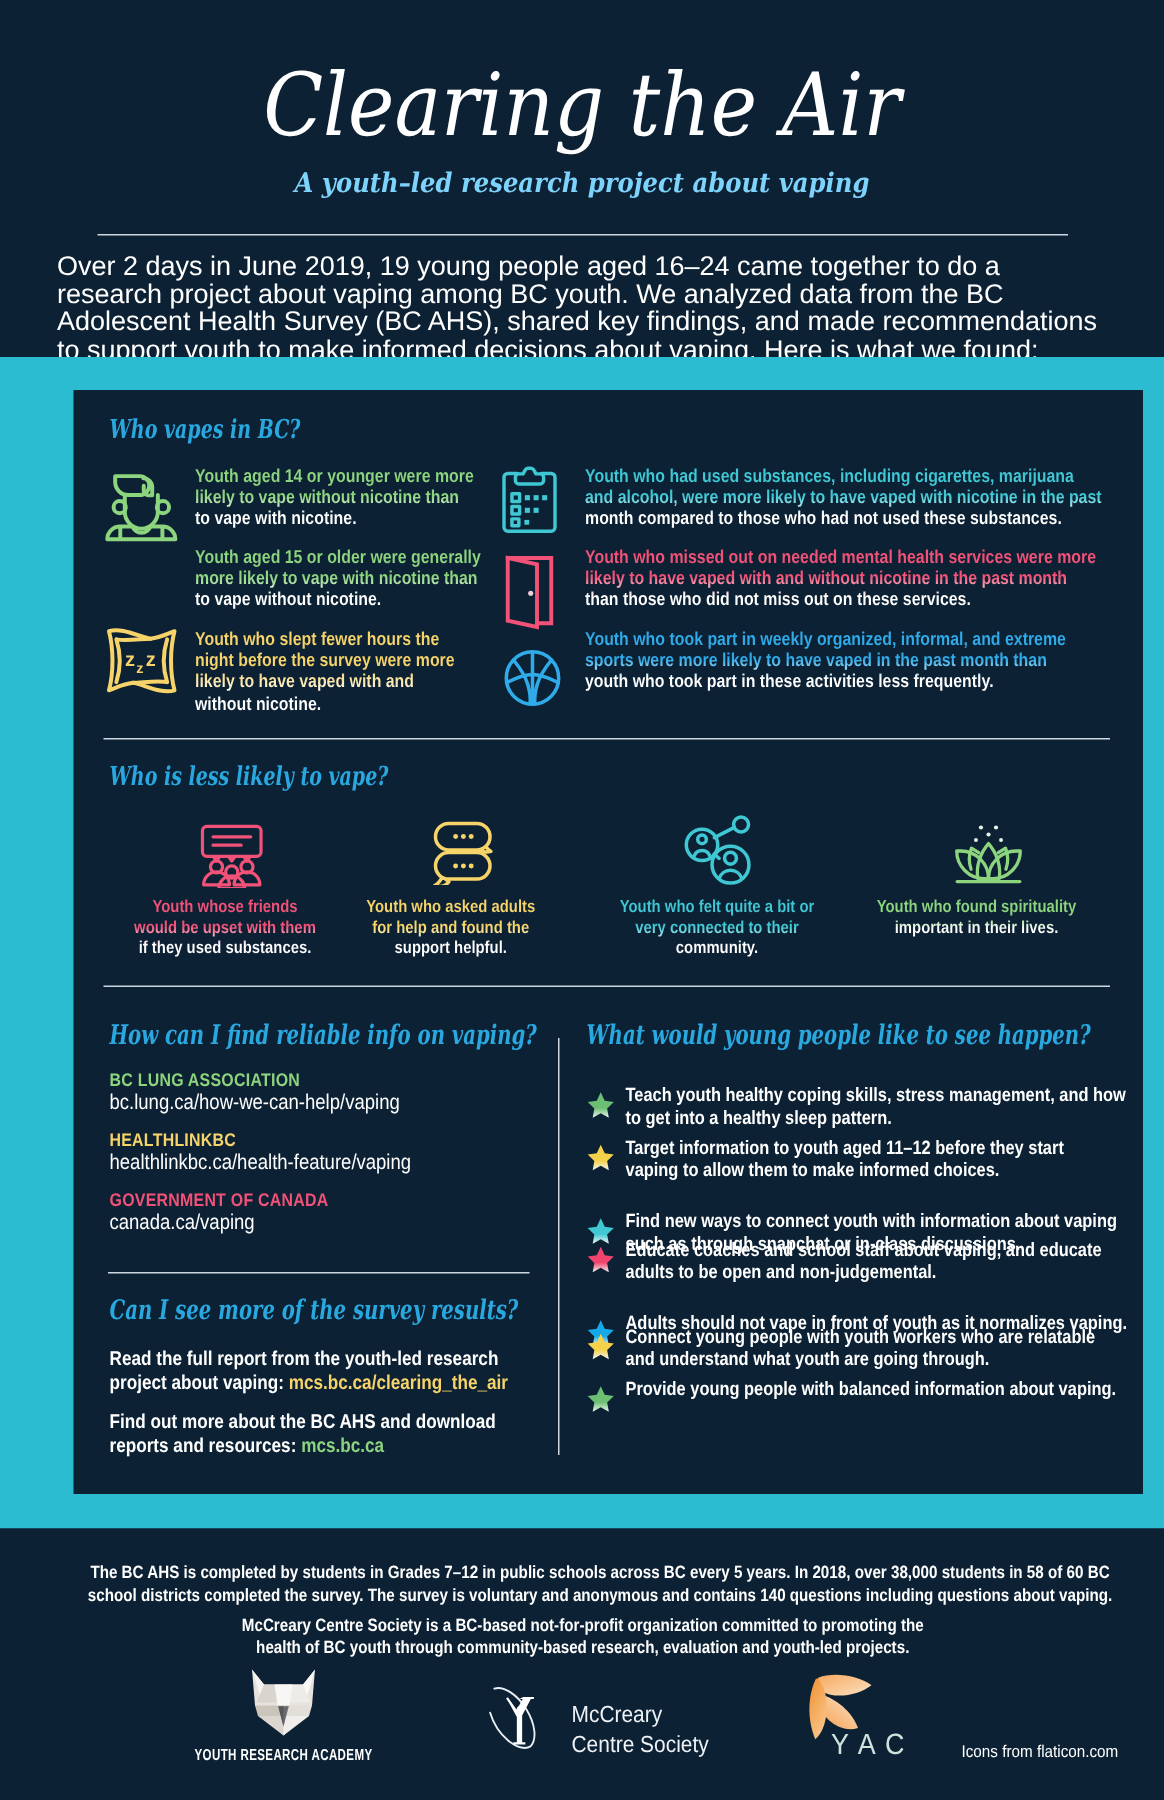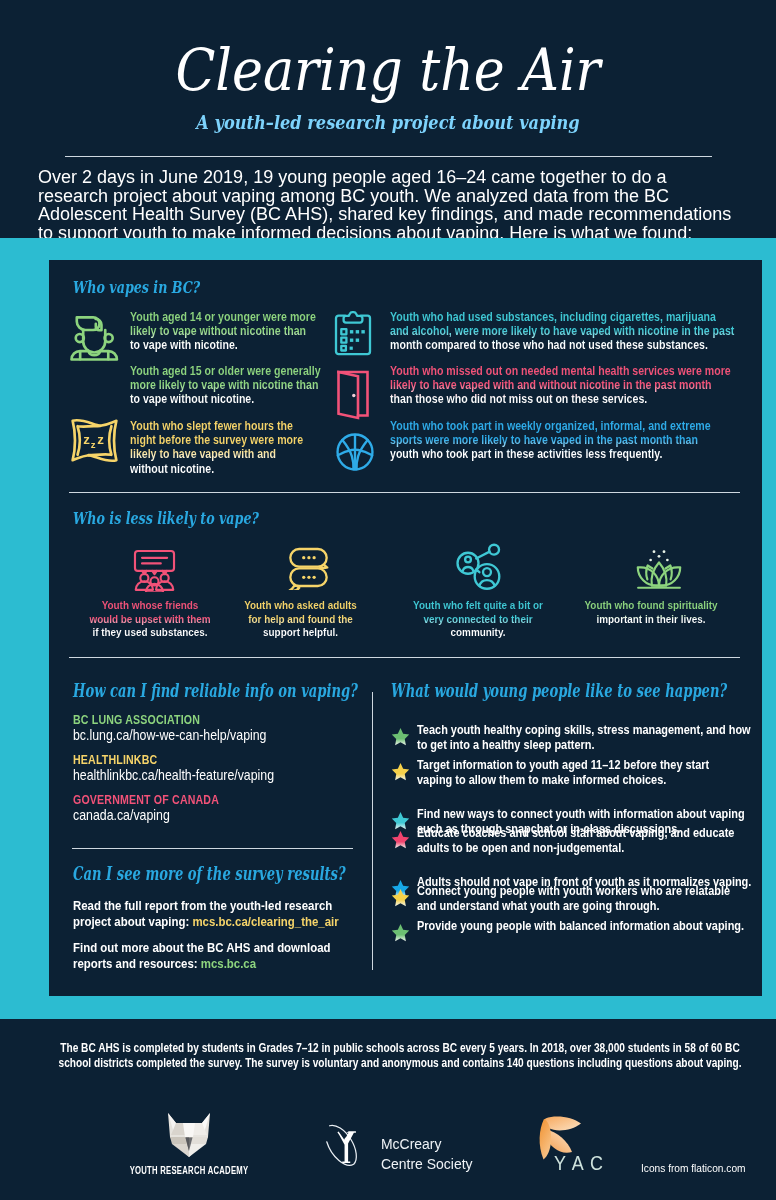--- a/index.html
+++ b/index.html
@@ -350,20 +350,21 @@
             <path d="M12 1.4 L15.35 8.55 L23 9.6 L17.4 15.2 L18.8 23 L12 19.25 L5.2 23 L6.6 15.2 L1 9.6 L8.65 8.55 Z" fill="url(#sg6)"></path>
           </svg>
           <div class="startext" style="width: 398px;">Provide young people with balanced information about vaping.</div>
         </div>
       </div>
 
   </div>
 
   <div class="footer">
     <div class="foottxt" style="left:0px;top:22px;width:776px"><span class="fin">The BC AHS is completed by students in Grades 7–12 in public schools across BC every 5 years. In 2018, over 38,000 students in 58 of 60 BC school districts completed the survey. The survey is voluntary and anonymous and contains 140 questions including questions about vaping.</span></div>
+    <div class="foottxt" style="left:0px;top:57px;width:776px"><span class="fin2">McCreary Centre Society is a BC-based not-for-profit organization committed to promoting the health of BC youth through community-based research, evaluation and youth-led projects.</span></div>
 
     <div class="logo1">
       <svg width="52" height="48" viewBox="0 0 52 48">
         <g>
         <polygon points="5,2 13,12 39,12 47,2 45,26 26,46 7,26" fill="#e6e3de"></polygon>
         <polygon points="5,2 13,12 11,22" fill="#f6f4f2"></polygon>
         <polygon points="47,2 39,12 41,22" fill="#fbfaf9"></polygon>
         <polygon points="13,12 26,12 22,24 8,24" fill="#d9d4cd"></polygon>
         <polygon points="39,12 26,12 30,24 44,24" fill="#efece8"></polygon>
         <polygon points="20,12 26,12 32,12 30,26 22,26" fill="#f9f7f5"></polygon>

